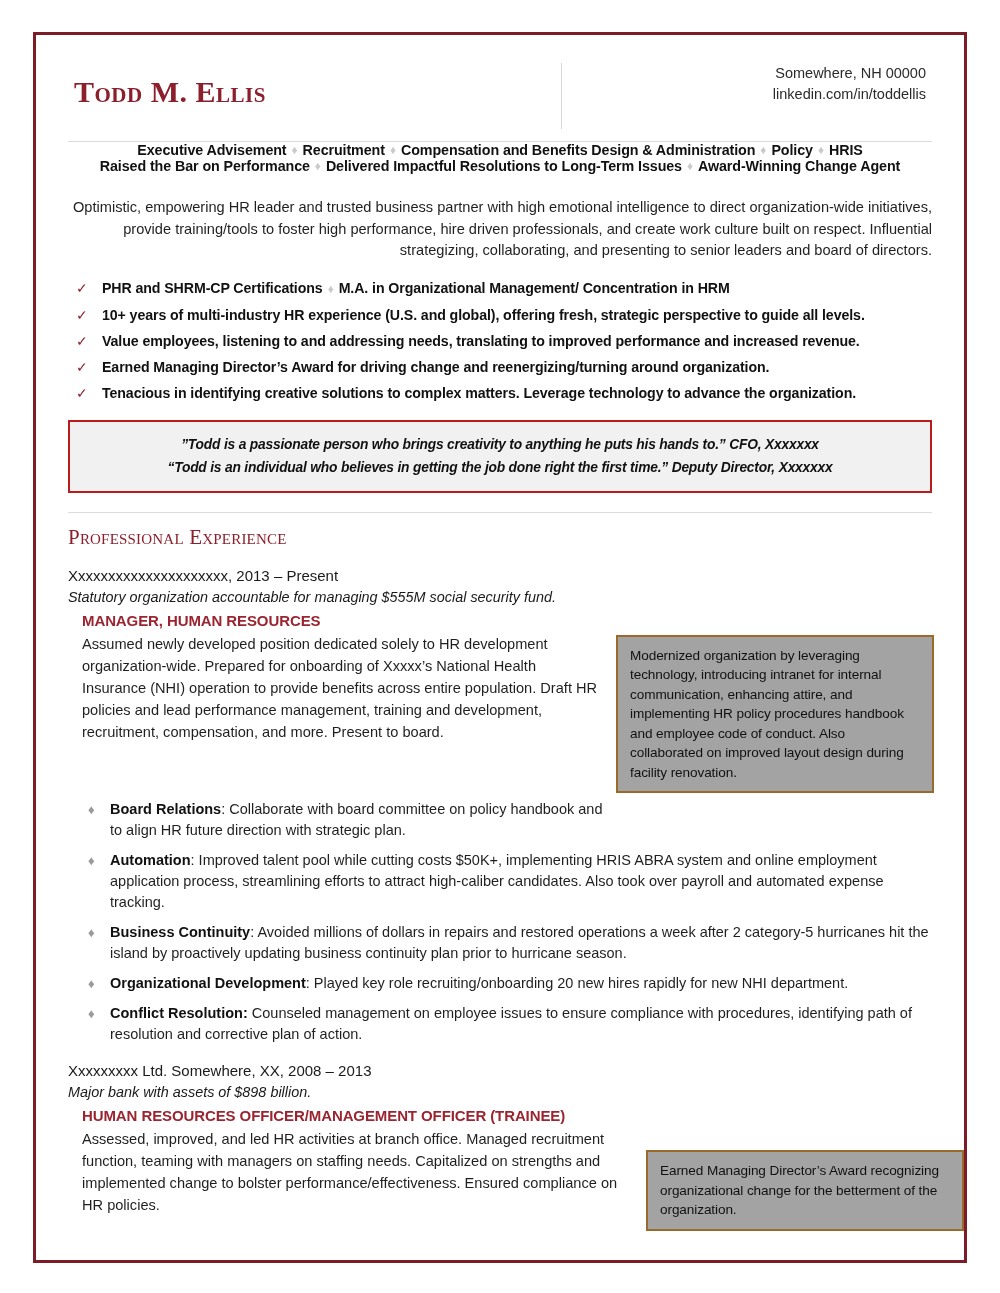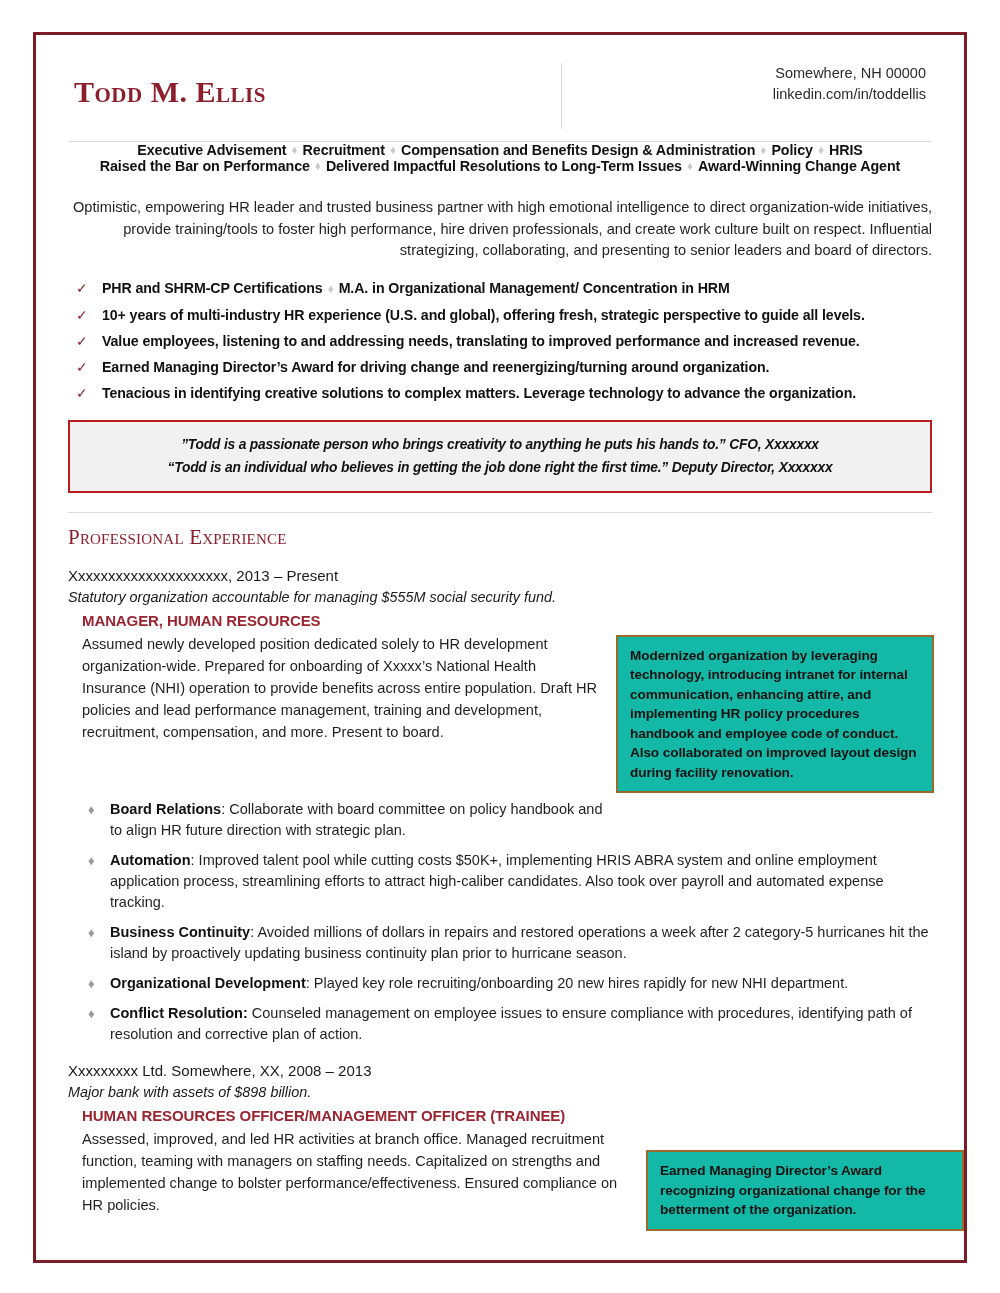--- a/index.html
+++ b/index.html
@@ -215,24 +215,24 @@
     color: #1f1f1f;
   }
   .callout-col {
     flex: 1;
     display: flex;
     justify-content: flex-end;
     padding-left: 18px;
   }
   .callout {
     border: 2px solid #9a6a2b;
-    background: #14b8a6;
+    background: #a3a3a3;
     padding: 9px 11px 9px 12px;
     font-size: 13.6px;
-    font-weight: bold;
+    font-weight: normal;
     line-height: 19.5px;
     color: #111;
     letter-spacing: -0.1px;
   }
   .callout-1 { width: 318px; margin-top: 2px; }
   .callout-2 { width: 318px; margin-top: 22px; }
 
   
   .bullets { margin-top: 6px; padding-left: 14px; }
   .bullet-row {

